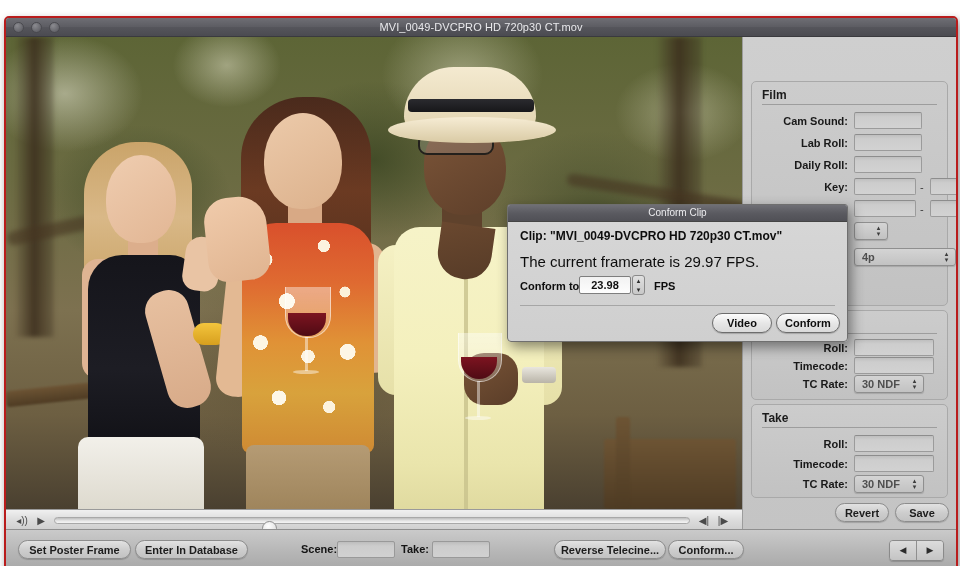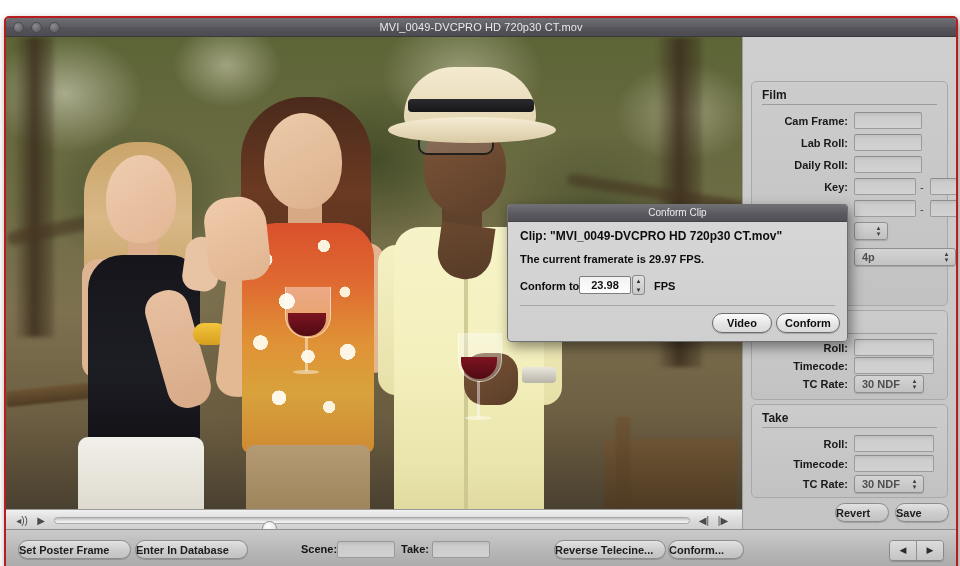--- a/index.html
+++ b/index.html
@@ -309,21 +309,21 @@
     position: absolute; right: 4px; top: 2px;
     width: 9px; height: 13px;
     font-size: 7px; line-height: 6px; color: #3c3c3c; text-align:center;
   }
 
   .pillbtn {
     position: absolute; height: 19px;
     background: linear-gradient(to bottom,#e2e2e2,#cdcdcd 52%,#c2c2c2);
     border: 1px solid #8d8d8d; border-radius: 10px;
     font-size: 11px; font-weight: bold; color: #1d1d1d;
-    line-height: 18px; text-align: left;
+    line-height: 18px; text-align: center;
     box-shadow: 0 1px 1px rgba(0,0,0,.18);
     box-sizing: border-box;
   }
 
   
   #bottombar {
     position: absolute; left: 0; bottom: 0;
     width: 100%; height: 40px;
     background: linear-gradient(to bottom,#cacaca,#b6b6b6 55%,#a8a8a8);
     border-top: 1px solid #8f8f8f;
@@ -370,21 +370,21 @@
   #dlg-title {
     position: absolute; left:0; right:0; top:2px;
     text-align:center; font-size:10px; color:#ececef;
   }
   #dlg-clip {
     position: absolute; left: 12px; top: 24px;
     font-size: 12px; font-weight: bold; color: #0d0d0d;
   }
   #dlg-msg {
     position: absolute; left: 12px; top: 48px;
-    font-size: 11px; font-weight: bold; color: #0d0d0d;
+    font-size: 15px; font-weight: normal; color: #0d0d0d;
   }
   #dlg-conform-label {
     position: absolute; left: 12px; top: 75px;
     font-size: 11px; font-weight: bold; color: #0d0d0d;
   }
   #dlg-stepfield {
     position: absolute; left: 71px; top: 71px;
     width: 52px; height: 18px;
     background: linear-gradient(to bottom,#f2f2f2,#fdfdfd);
     border: 1px solid #7e7e7e; border-radius: 2px;
@@ -501,21 +501,21 @@
     </div>
 
     <div id="inspector">
 
 
       <div class="panel" id="panel-film">
         <div class="panel-title">Film</div>
         <div class="panel-rule"></div>
 
         <div class="row" style="top:30px;">
-          <div class="row-label">Cam Frame:</div>
+          <div class="row-label">Cam Sound:</div>
           <div class="tfield" style="left:102px; width:68px;"></div>
         </div>
         <div class="row" style="top:52px;">
           <div class="row-label">Lab Roll:</div>
           <div class="tfield" style="left:102px; width:68px;"></div>
         </div>
         <div class="row" style="top:74px;">
           <div class="row-label">Daily Roll:</div>
           <div class="tfield" style="left:102px; width:68px;"></div>
         </div>

